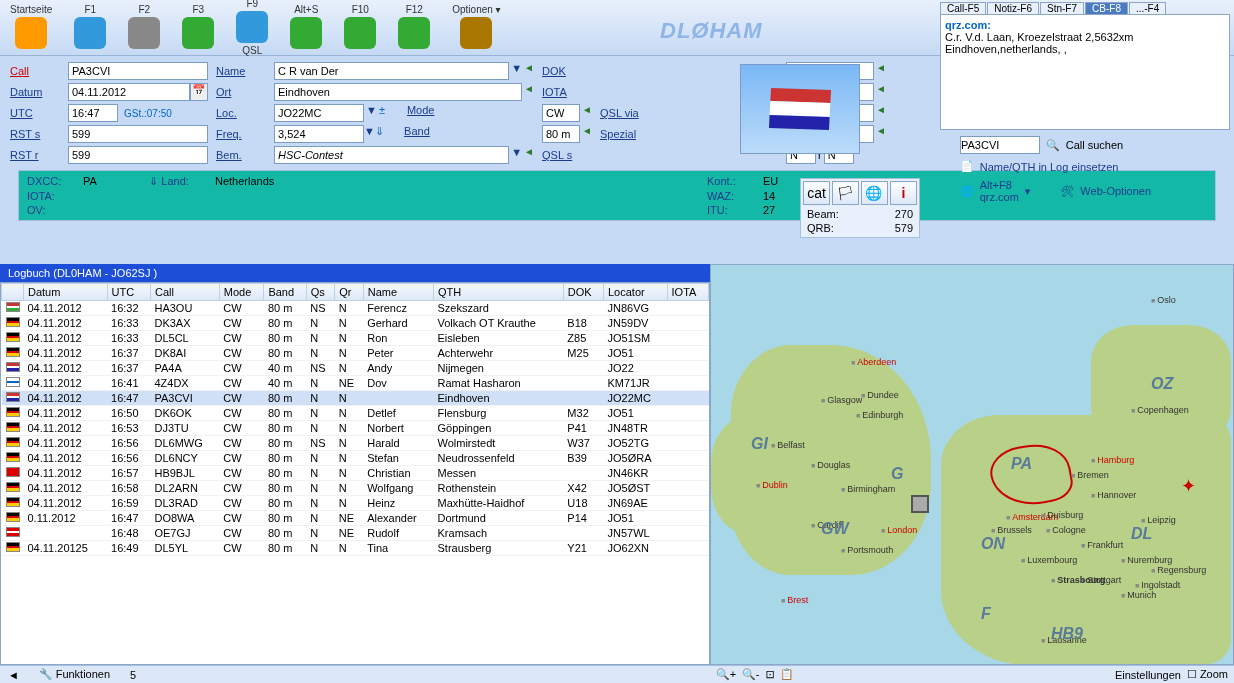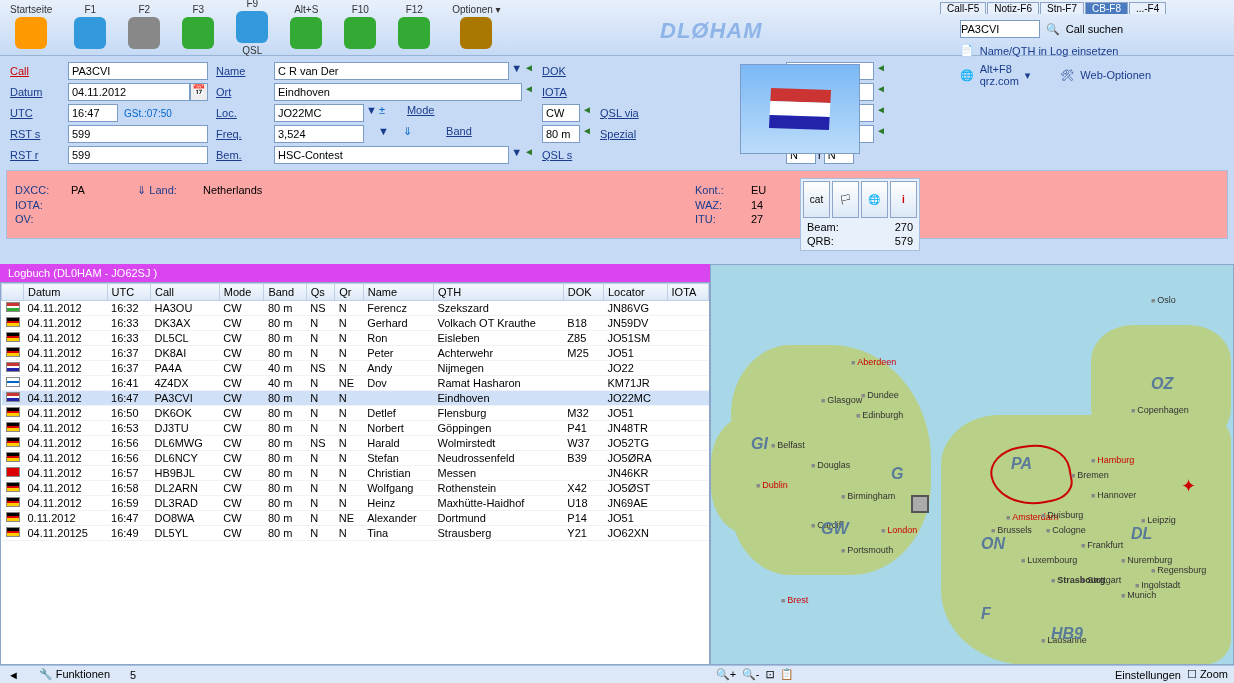--- a/index.html
+++ b/index.html
@@ -11,38 +11,38 @@
 .logo{position:absolute;left:660px;top:18px;font-size:22px;font-weight:bold;color:#8fb4e8;letter-spacing:1px;font-style:italic}
 .form-area{padding:6px 10px 4px 10px;display:grid;grid-template-columns:50px 140px 50px 260px 50px 110px 60px 100px 120px;gap:3px 8px;align-items:center}
 .form-area label{color:#1a3c8c;text-decoration:underline}
 .form-area label.red{color:#c00}
 .form-area input,.form-area select{height:18px;border:1px solid #7a9cc6;background:#fff;padding:0 3px;width:100%}
 .tri{color:#2a7a2a;font-size:10px;cursor:pointer}
 .dd{color:#1a3c8c;cursor:pointer}
 .flag-box{position:absolute;left:740px;top:64px;width:120px;height:90px;background:linear-gradient(#7ab8f5,#bcdcfa);border:1px solid #7a9cc6;display:flex;justify-content:center;align-items:center}
 .nl-flag{width:60px;height:40px;position:relative;transform:skew(-3deg,2deg)}
 .nl-flag div{height:33.3%}
-.info-box{margin:2px 6px;background:#fca5a5;border:1px solid #a5bfe0;padding:13px 8px;display:grid;grid-template-columns:50px 60px 60px 300px 180px 50px 40px;gap:2px 6px}
+.info-box{margin:2px 18px;background:#14b8a6;border:1px solid #a5bfe0;padding:4px 8px;display:grid;grid-template-columns:50px 60px 60px 300px 180px 50px 40px;gap:2px 6px}
 .info-box .k{color:#1a3c8c}
 .beam-box{position:absolute;left:800px;top:178px;width:120px;background:#e8f0fb;border:1px solid #a5bfe0;padding:2px}
 .beam-box .row{display:flex;justify-content:space-between;padding:1px 4px}
 .beam-btns{display:flex;gap:2px;margin-bottom:2px}
-.beam-btns button{flex:1;height:37px;border:1px solid #8ca5c9;background:linear-gradient(#fff,#dce8f7);cursor:pointer;font-size:10px}
+.beam-btns button{flex:1;height:24px;border:1px solid #8ca5c9;background:linear-gradient(#fff,#dce8f7);cursor:pointer;font-size:14px}
 .right-panel{position:absolute;right:4px;top:2px;width:290px}
 .tabs{display:flex;gap:1px}
 .tabs .tab{padding:0 6px;background:#e8f0fb;border:1px solid #8ca5c9;border-bottom:none;font-size:10px;cursor:pointer}
 .tabs .tab.on{background:#4a7ac0;color:#fff}
 .cb-body{border:1px solid #8ca5c9;background:#fff;height:116px;padding:4px;font-size:11px;overflow:auto}
 .cb-body .src{color:#06c;font-weight:bold}
 .search-row{display:flex;align-items:center;gap:6px;margin-top:6px;padding-left:20px}
 .search-row input{width:80px;height:18px;border:1px solid #7a9cc6}
 .action-link{display:flex;align-items:center;gap:6px;margin:6px 0 0 20px;color:#1a3c8c;cursor:pointer}
 .lower{position:absolute;top:264px;left:0;right:0;bottom:0;display:flex}
 .log-panel{width:710px;display:flex;flex-direction:column}
-.panel-hdr{background:#d946ef;color:#fff;padding:3px 8px;font-size:11px}
+.panel-hdr{background:#1d4ed8;color:#fff;padding:3px 8px;font-size:11px}
 .log-grid{flex:1;overflow:auto;background:#fff;border:1px solid #8ca5c9}
 table{border-collapse:collapse;width:100%}
 th{background:linear-gradient(#f5f8fd,#dce8f7);border:1px solid #c0d0e6;padding:2px 4px;text-align:left;font-weight:normal;position:sticky;top:0}
 td{padding:1px 4px;border-bottom:1px solid #eef3fa;white-space:nowrap;overflow:hidden}
 tr.sel td{background:#cfe0f7}
 .flag-cell{width:16px}
 .mini-flag{width:14px;height:10px;display:inline-block;border:1px solid #888}
 .status-bar{height:18px;background:#dce8f7;border-top:1px solid #a5bfe0;display:flex;align-items:center;padding:0 8px;gap:20px;font-size:10px}
 .map-panel{flex:1;display:flex;flex-direction:column}
 .map-body{flex:1;background:#9fc97a;position:relative;border:1px solid #8ca5c9;overflow:hidden}
@@ -129,21 +129,21 @@
   <div></div>
   <div style="display:flex;gap:2px">
       <input style="flex: 1 1 0%;">
       <span class="tri">◄</span>
     </div>
   <div></div>
 
   <label>RST s</label>
   <input value="599" style="">
   <label>Freq.</label>
-  <div style="display:flex;gap:14px">
+  <div style="display:flex;gap:0">
       <input style="width: 90px;" value="3,524">
       <span class="dd">▼</span>
       <span style="color:#06c">⇓</span>
   <label style="margin-left:20px">Band</label>
     </div>
   <div style="display:flex;gap:2px">
       <input style="flex: 1 1 0%;" value="80 m">
       <span class="tri">◄</span>
     </div>
   <label>Spezial</label>
@@ -151,21 +151,21 @@
   <div style="display:flex;gap:2px">
       <input style="flex: 1 1 0%;">
       <span class="tri">◄</span>
     </div>
   <div></div>
 
   <label>RST r</label>
   <input value="599" style="">
   <label>Bem.</label>
   <div style="display:flex;gap:2px">
-      <input style="flex: 1 1 0%;" value="HSC-Contest">
+      <input style="flex: 1 1 0%; font-style: italic;" value="HSC-Contest">
       <span class="dd">▼</span>
       <span class="tri">◄</span>
     </div>
   <label>QSL s</label>
   <div></div>
     <div></div>
   <div style="display:flex;gap:2px;align-items:center">
       <input style="width: 30px;" value="N">
       <span>r</span>
       <input style="width: 30px;" value="N">
@@ -223,20 +223,25 @@
 </div>
 
 <div class="right-panel">
   <div class="tabs" id="cb-tabs">
       <span class="tab">Call-F5</span>
       <span class="tab">Notiz-F6</span>
       <span class="tab">Stn-F7</span>
       <span class="tab on">CB-F8</span>
       <span class="tab">...-F4</span>
     </div>
+  <div class="cb-body">
+    <div class="src">qrz.com:</div>
+    <div>C.r. V.d. Laan, Kroezelstraat 2,5632xm</div>
+    <div>Eindhoven,netherlands, ,</div>
+  </div>
   <div class="search-row">
     <input value="PA3CVI" style="">
     <span>🔍</span>
     <span>Call suchen</span>
   </div>
   <div class="action-link">
     <span>📄</span>
     <span>Name/QTH in Log einsetzen</span>
   </div>
   <div style="display:flex;gap:30px;margin:6px 0 0 20px">
@@ -495,20 +500,35 @@
               <td>80 m</td>
               <td>N</td>
               <td>NE</td>
               <td>Alexander</td>
               <td>Dortmund</td>
               <td>P14</td>
               <td>JO51</td>
               <td></td>
             </tr>
             <tr class="">
+  <td class="flag-cell"><span class="mini-flag" style="background:linear-gradient(#d00 33%,#fff 33% 66%,#d00 66%)"></span></td>
+  <td></td>
+              <td>16:48</td>
+              <td>OE7GJ</td>
+              <td>CW</td>
+              <td>80 m</td>
+              <td>N</td>
+              <td>NE</td>
+              <td>Rudolf</td>
+              <td>Kramsach</td>
+              <td></td>
+              <td>JN57WL</td>
+              <td></td>
+            </tr>
+            <tr class="">
   <td class="flag-cell"><span class="mini-flag" style="background:linear-gradient(#000 33%,#d00 33% 66%,#fc0 66%)"></span></td>
   <td>04.11.20125</td>
               <td>16:49</td>
               <td>DL5YL</td>
               <td>CW</td>
               <td>80 m</td>
               <td>N</td>
               <td>N</td>
               <td>Tina</td>
               <td>Strausberg</td>
@@ -536,21 +556,21 @@
       <div style="position:absolute;left:200px;top:230px;width:18px;height:18px;border:2px solid #555;background:#aaa"></div>
       <div style="position:absolute;left:470px;top:210px;color:#c00;font-size:18px">✦</div>
     <span class="city" style="left: 440px; top: 30px;">Oslo</span>
         <span class="city" style="left: 140px; top: 92px; color: rgb(204, 0, 0);">Aberdeen</span>
         <span class="city" style="left: 110px; top: 130px;">Glasgow</span>
         <span class="city" style="left: 150px; top: 125px;">Dundee</span>
         <span class="city" style="left: 145px; top: 145px;">Edinburgh</span>
         <span class="city" style="left: 60px; top: 175px;">Belfast</span>
         <span class="city" style="left: 100px; top: 195px;">Douglas</span>
         <span class="city" style="left: 45px; top: 215px; color: rgb(204, 0, 0);">Dublin</span>
-        <span class="city" style="left: 130px; top: 226px;">Birmingham</span>
+        <span class="city" style="left: 130px; top: 219px;">Birmingham</span>
         <span class="city" style="left: 100px; top: 255px;">Cardiff</span>
         <span class="city" style="left: 170px; top: 260px; color: rgb(204, 0, 0);">London</span>
         <span class="city" style="left: 130px; top: 280px;">Portsmouth</span>
         <span class="city" style="left: 295px; top: 215px; color: rgb(204, 0, 0); margin-top: 32px;">Amsterdam</span>
         <span class="city" style="left: 280px; top: 260px;">Brussels</span>
         <span class="city" style="left: 330px; top: 245px;">Duisburg</span>
         <span class="city" style="left: 335px; top: 260px;">Cologne</span>
         <span class="city" style="left: 370px; top: 275px;">Frankfurt</span>
         <span class="city" style="left: 380px; top: 190px; color: rgb(204, 0, 0);">Hamburg</span>
         <span class="city" style="left: 360px; top: 205px;">Bremen</span>

